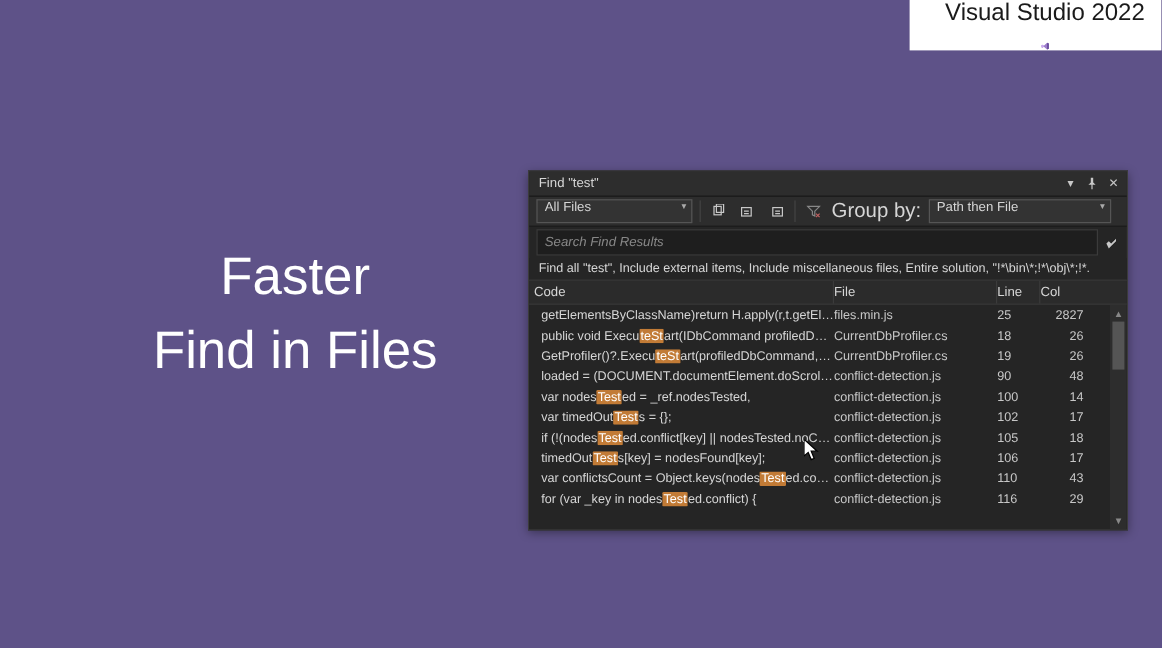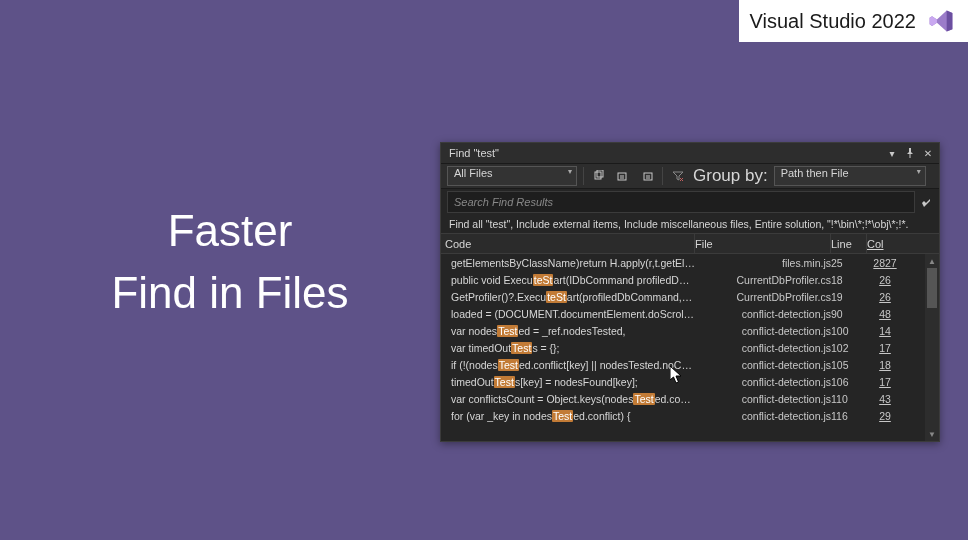--- a/index.html
+++ b/index.html
@@ -10,32 +10,33 @@
     position: relative;
     color: #fff;
   }
   
   .vs-badge {
     position: absolute;
     top: 0; right: 0;
     background: #fff;
     color: #1a1a1a;
     height: 42px;
-    padding: 0 14px 0 11px;
+    padding: 0 14px 0 30px;
     display: flex;
     align-items: center;
     gap: 12px;
     font-size: 20px;
     font-weight: 400;
+    flex-direction: column;
   }
   .vs-logo { width: 26px; height: 26px; }
   
   .headline {
     position: absolute;
-    left: 60px;
+    left: 76px;
     top: 200px;
     width: 340px;
     text-align: center;
     font-size: 44px;
     font-weight: 300;
     line-height: 1.4;
     color: #fff;
   }
   
   .find-window {
@@ -141,23 +142,23 @@
   .fw-header {
     display: flex;
     background: #2b2b2b;
     height: 20px;
     align-items: center;
     font-size: 11px;
     color: #d6d6d6;
     border-bottom: 1px solid #3b3b3b;
   }
   .col-code { flex: 0 0 254px; padding-left: 4px; }
-  .col-file { flex: 0 0 136px; text-align: right; }
+  .col-file { flex: 0 0 136px; }
   .col-line { flex: 0 0 36px; text-align: left; }
-  .col-col  { flex: 0 0 36px; text-align: center; text-decoration: underline; }
+  .col-col  { flex: 0 0 36px; text-align: right; }
   .fw-header > div { border-right: 1px solid #3b3b3b; height:100%; display:flex; align-items:center; }
   .fw-header .col-col { border-right: none; }
   .fw-rows {
     flex: 1;
     overflow: hidden;
     position: relative;
     background: #252525;
   }
   .fw-row {
     display: flex;

